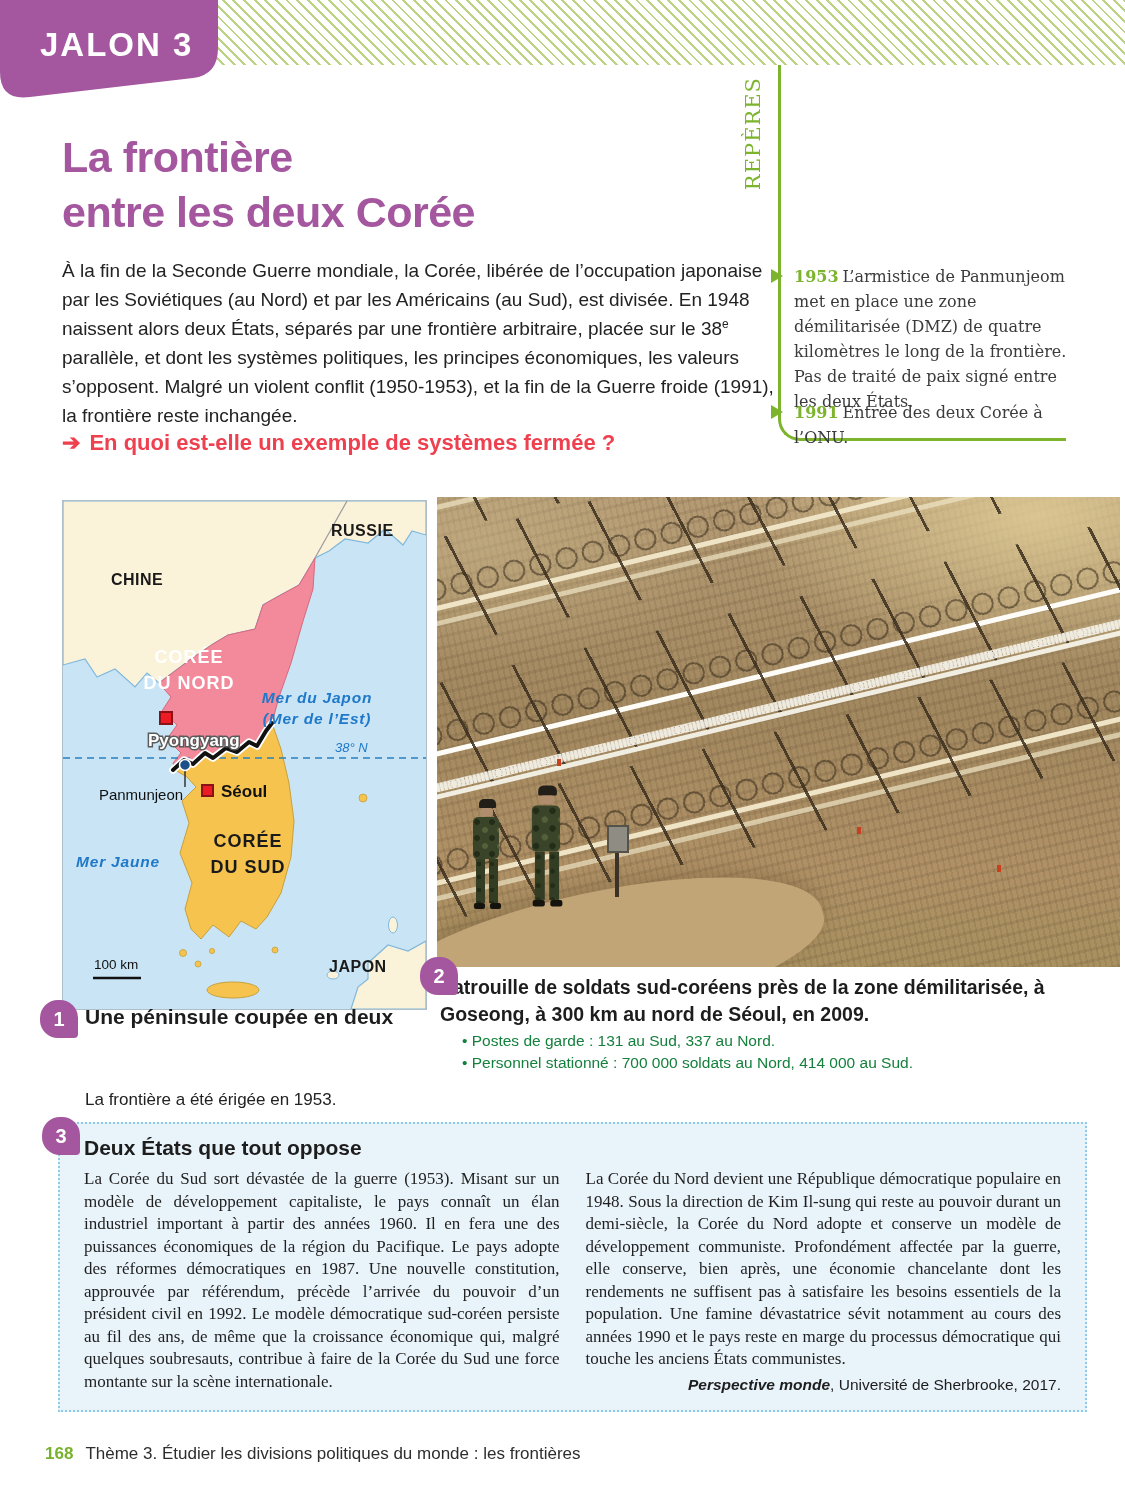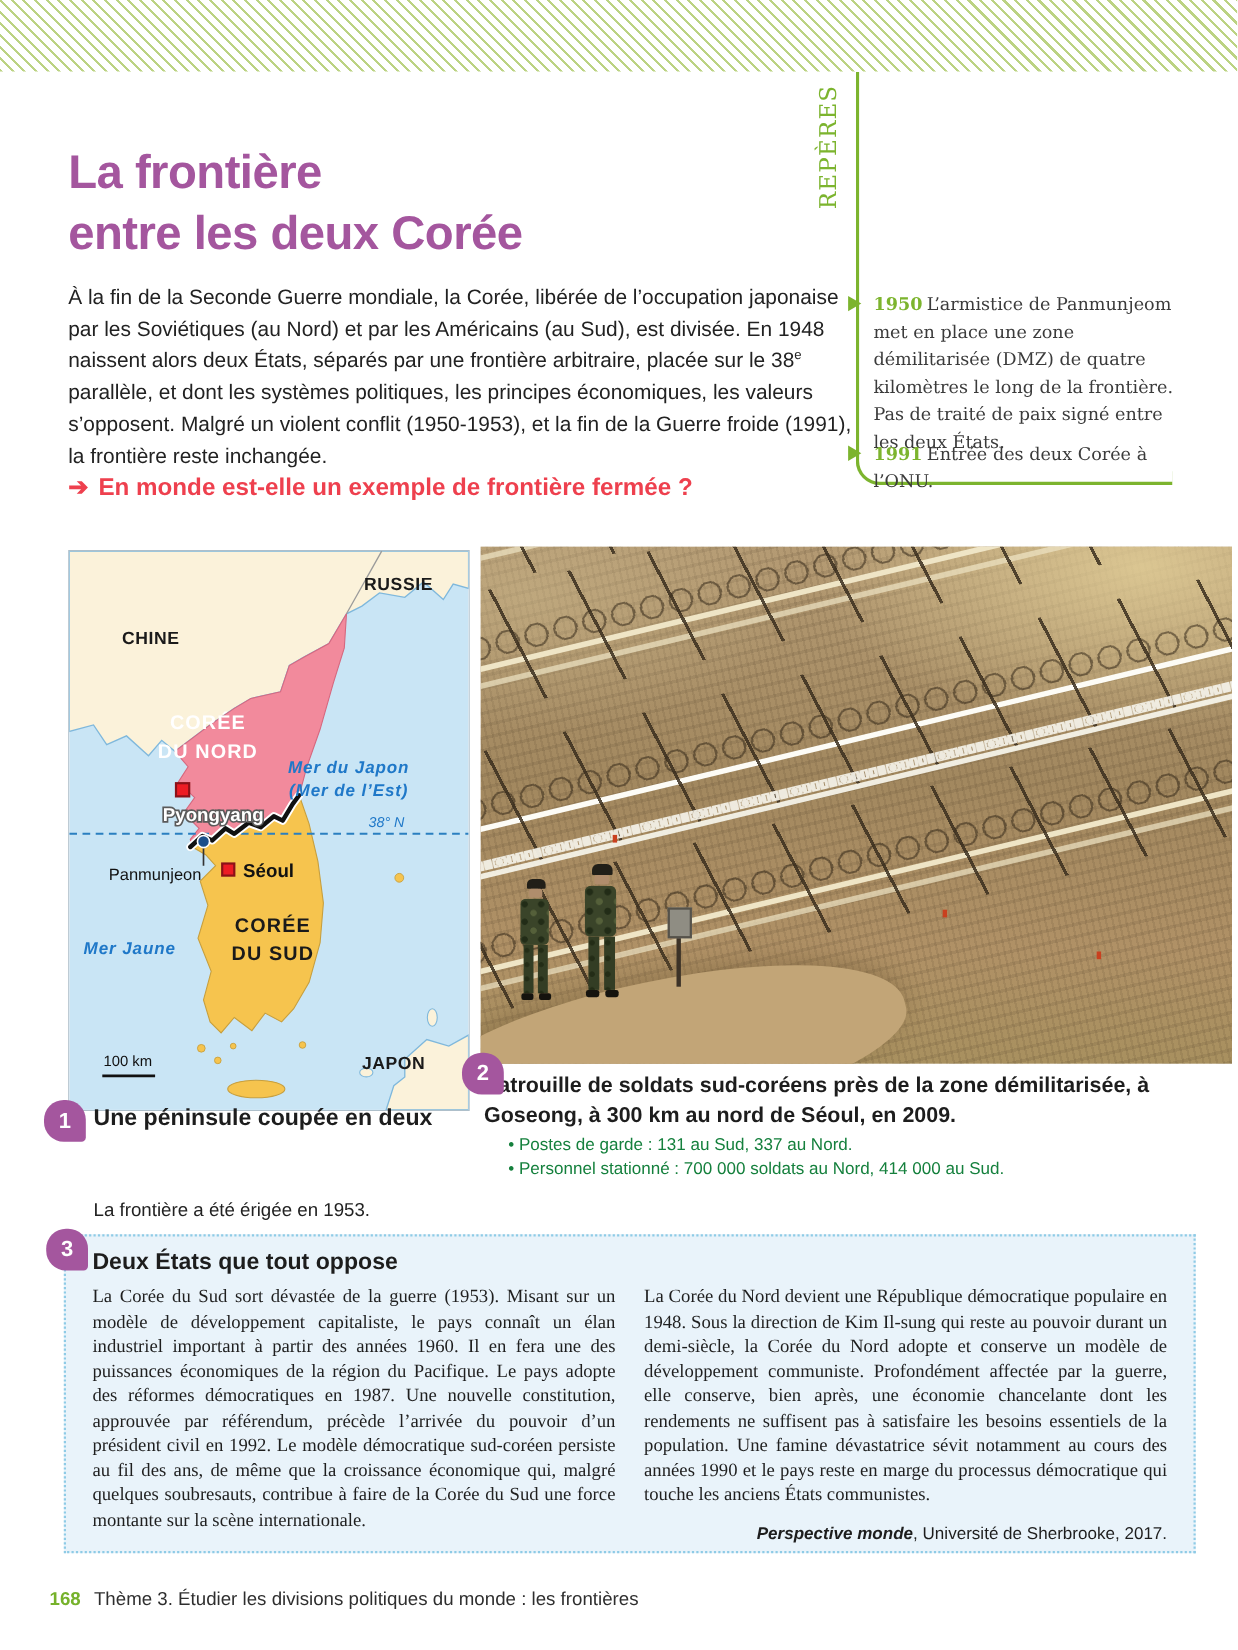--- a/index.html
+++ b/index.html
@@ -85,53 +85,59 @@
 
   .cap2-title{position:absolute;left:440px;top:974px;width:660px;font-size:19.5px;line-height:27px;font-weight:700;color:#1d1d1d;}
   .cap2-bullets{position:absolute;left:462px;top:1030px;width:650px;font-size:15.5px;line-height:21.5px;color:#15803d;}
 
   
   .doc3{position:absolute;left:58px;top:1122px;width:977px;height:266px;background:#e9f3fa;
     border:2px dotted #8ecbe6;padding:10px 24px 10px 24px;}
   .doc3-title{font-size:21px;font-weight:700;color:#1d1d1d;margin:2px 0 8px 0;}
   .doc3-cols{display:flex;gap:26px;}
   .doc3-col{flex:1;font-family:"Liberation Serif",serif;font-size:17px;line-height:22.5px;color:#1f1f1f;text-align:justify;}
-  .doc3-source{text-align:right;font-size:15.5px;color:#1d1d1d;margin-top:13px;font-family:"Liberation Sans",sans-serif;}
+  .doc3-source{text-align:right;font-size:15.5px;color:#1d1d1d;margin-top:3px;font-family:"Liberation Sans",sans-serif;}
   .doc3-source .it{font-style:italic;font-weight:700;}
 
   
   .footer{position:absolute;left:45px;top:1444px;font-size:17px;color:#2e2e2e;}
   .footer .pnum{color:#76b22b;font-weight:700;margin-right:12px;}
 </style>
 </head>
 <body>
 
 <div class="page">
 
   <div class="hatch"></div>
+  <div class="jalon-badge">
+    <svg width="222" height="102" viewBox="0 0 222 102">
+      <path d="M0,0 H218 V48 Q218,75 193,78 L30,97 Q0,101 0,72 Z" fill="#a4569e"></path>
+    </svg>
+    <span class="jalon-label">JALON 3</span>
+  </div>
 
   <h1 class="title" style="margin:0;">
     <span>La frontière</span><br>
     <span>entre les deux Corée</span>
   </h1>
 
   <p class="intro" style="margin:0;">
     <span>À la fin de la Seconde Guerre mondiale, la Corée, libérée de l’occupation japonaise par les Soviétiques (au Nord) et par les Américains (au Sud), est divisée. En 1948 naissent alors deux États, séparés par une frontière arbitraire, placée sur le 38</span><sup>e</sup><span> parallèle, et dont les systèmes politiques, les principes économiques, les valeurs s’opposent. Malgré un violent conflit (1950-1953), et la fin de la Guerre froide (1991), la frontière reste inchangée.</span>
   </p>
 
   <div class="question">
-    <span class="arrow">➔</span><span>En monde est-elle un exemple de frontière fermée ?</span>
+    <span class="arrow">➔</span><span>En quoi est-elle un exemple de systèmes fermée ?</span>
   </div>
 
   <div class="rep-line"></div>
   <div class="rep-label">REPÈRES</div>
 
   <div class="rep-item" style="top:264px;">
     <span class="rep-arrow"></span>
-    <span class="rep-year">1950</span><span>L’armistice de Panmunjeom met en place une zone démilitarisée (DMZ) de quatre kilomètres le long de la frontière. Pas de traité de paix signé entre les deux États.</span>
+    <span class="rep-year">1953</span><span>L’armistice de Panmunjeom met en place une zone démilitarisée (DMZ) de quatre kilomètres le long de la frontière. Pas de traité de paix signé entre les deux États.</span>
   </div>
   <div class="rep-item" style="top:400px;">
     <span class="rep-arrow"></span>
     <span class="rep-year">1991</span><span>Entrée des deux Corée à l’ONU.</span>
   </div>
 
   <div class="map-fig">
     <svg width="363" height="508" viewBox="0 0 363 508">
       <rect width="363" height="508" fill="#c9e5f5"></rect>
 

